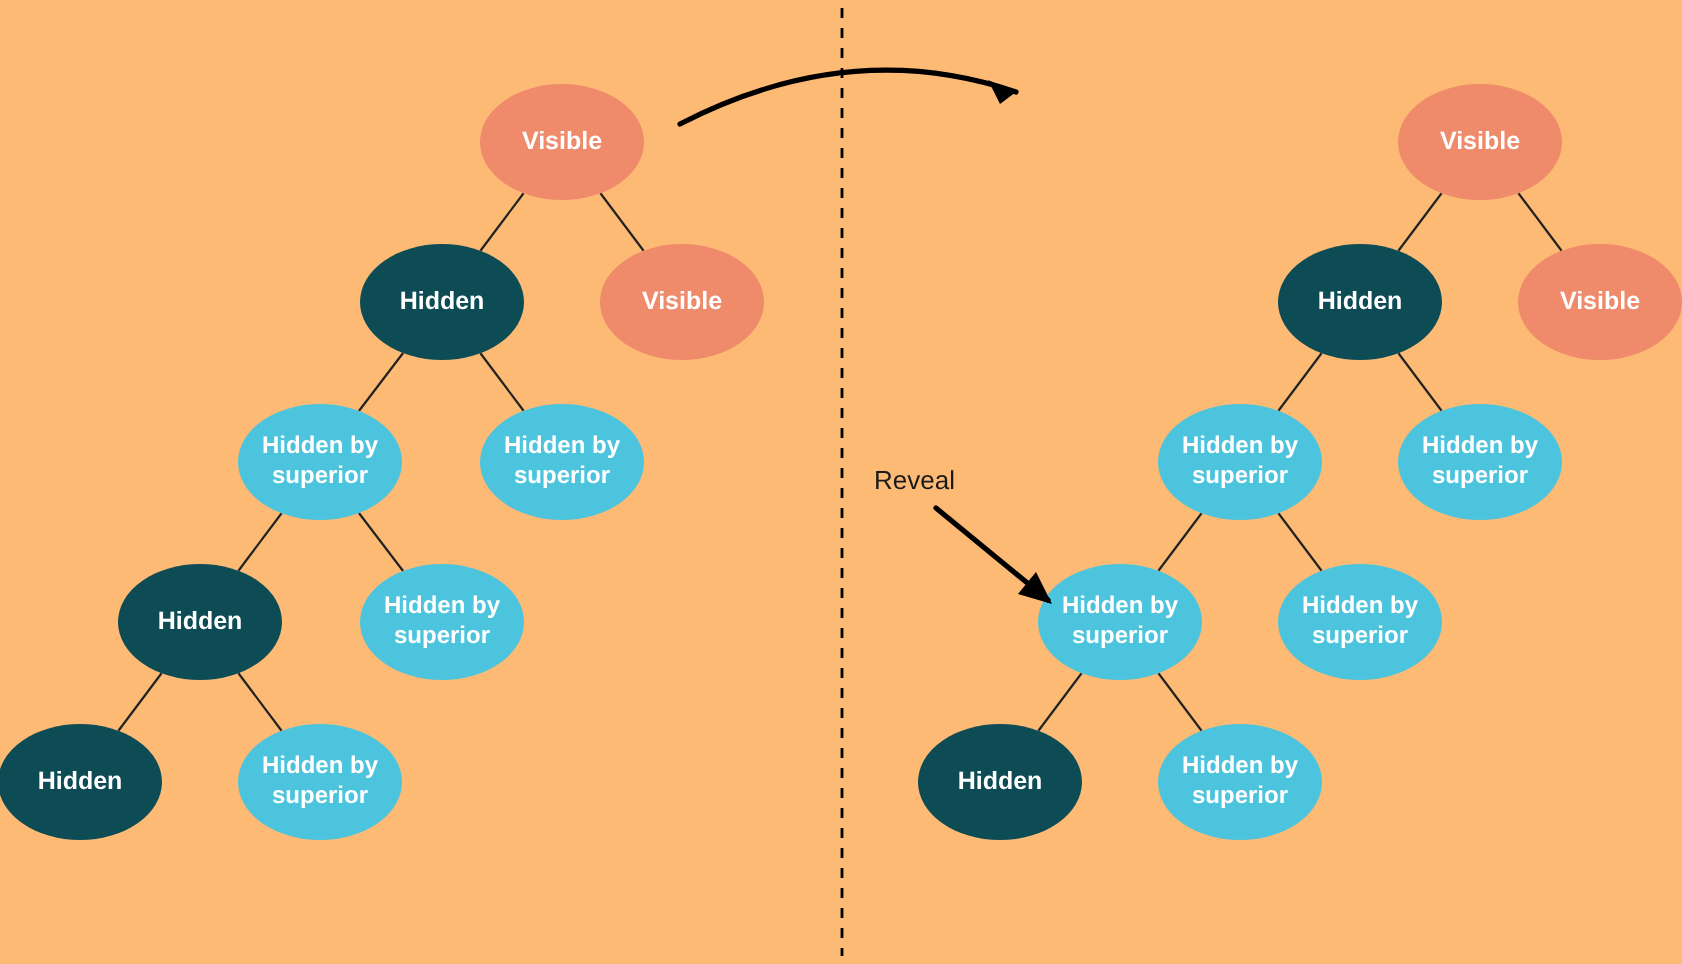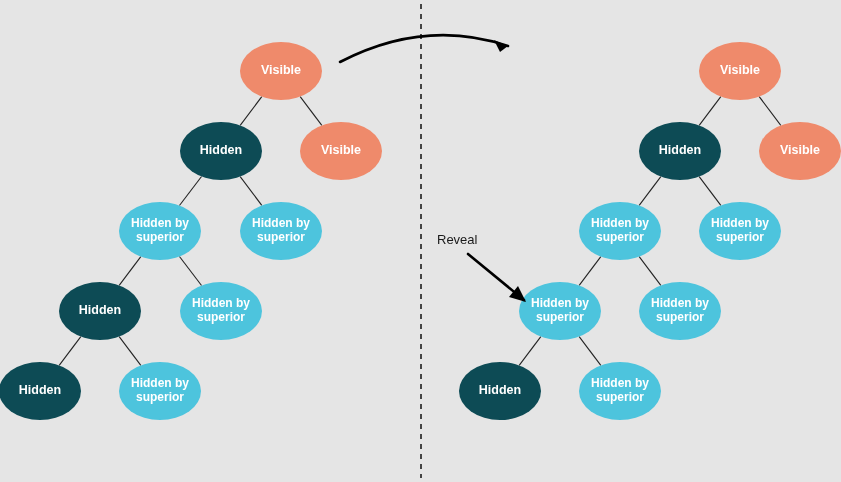--- a/index.html
+++ b/index.html
@@ -8,21 +8,21 @@
     padding: 0;
     background: #ffffff;
   }
   body {
     font-family: "Liberation Sans", sans-serif;
   }
   #canvas {
     position: relative;
     width: 841px;
     height: 482px;
-    background: #e5e5e5;
+    background: #fdba74;
     overflow: hidden;
   }
   #diagram-svg {
     position: absolute;
     left: 0;
     top: 0;
     width: 841px;
     height: 482px;
   }
   .node-label {

